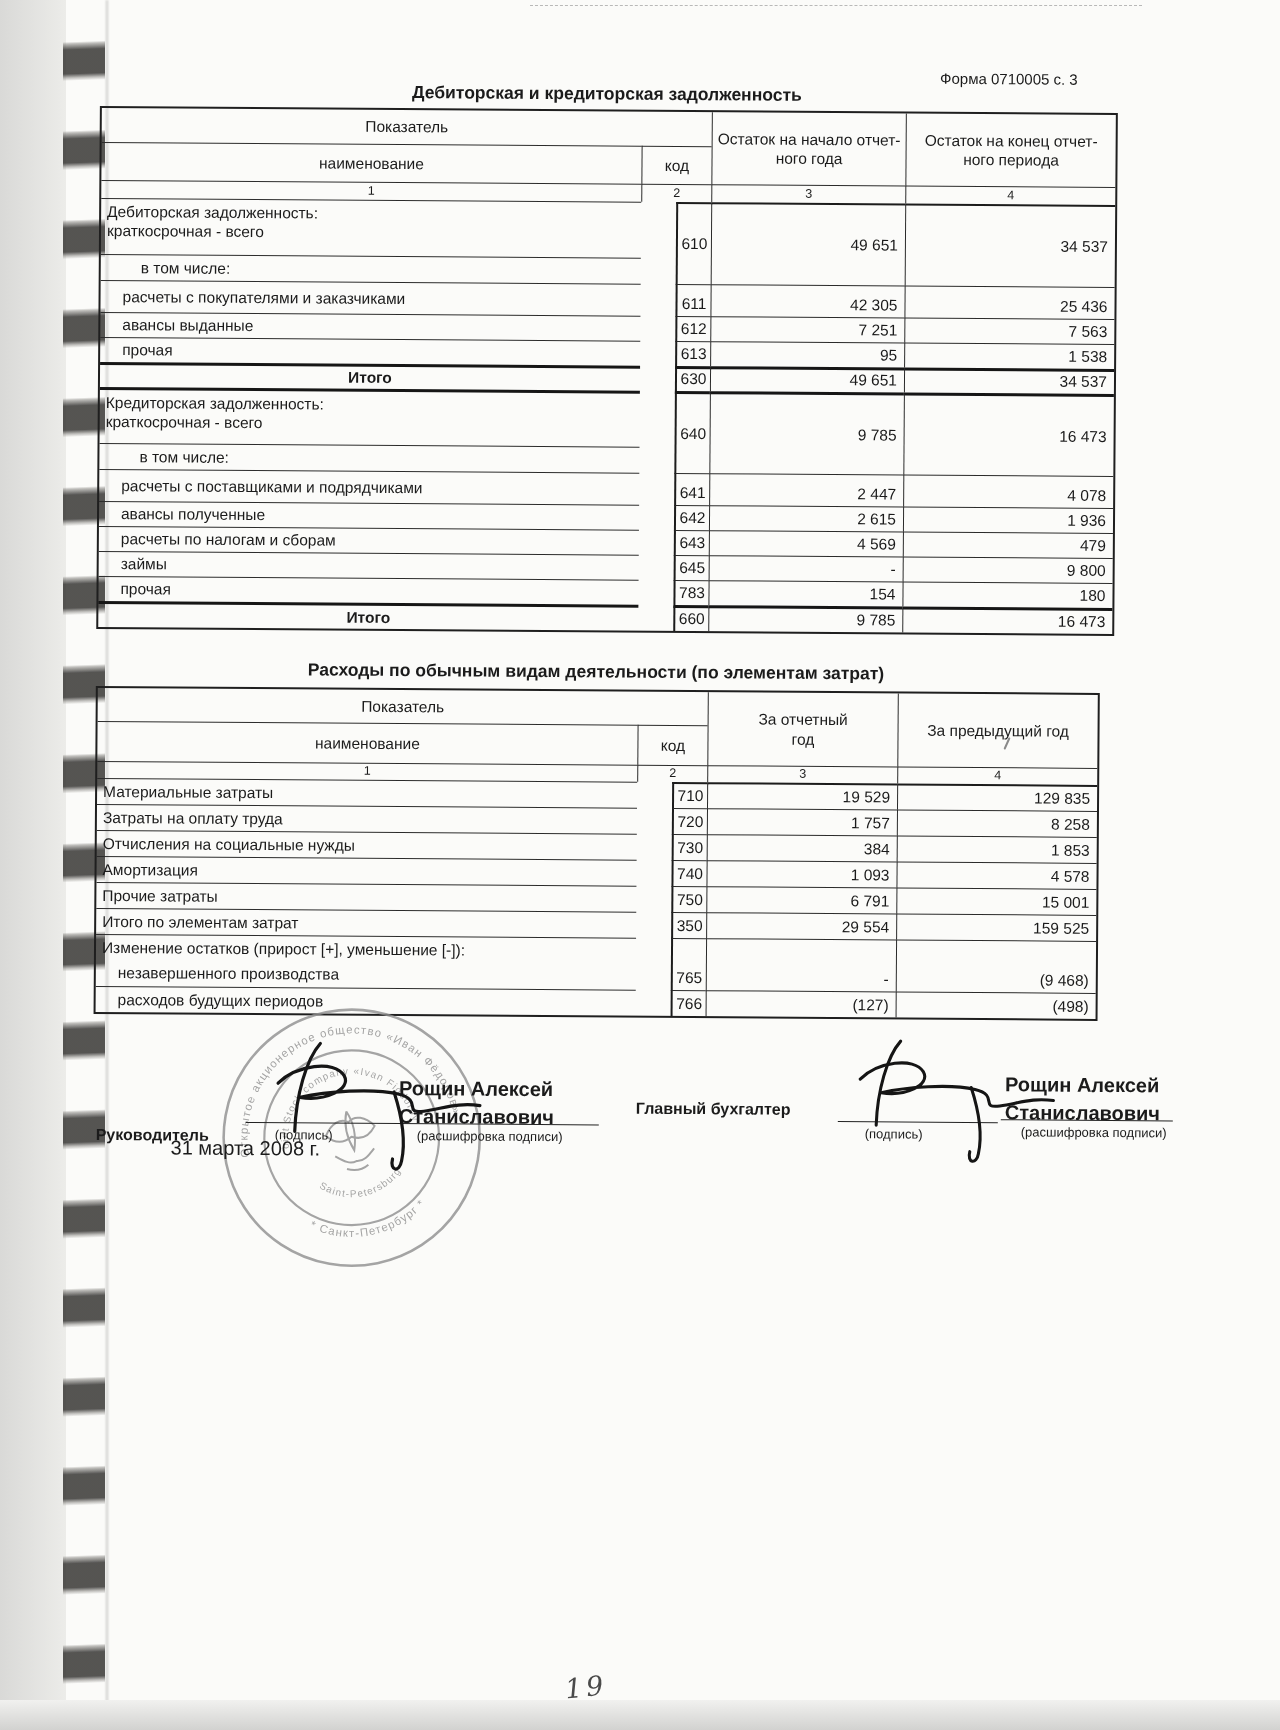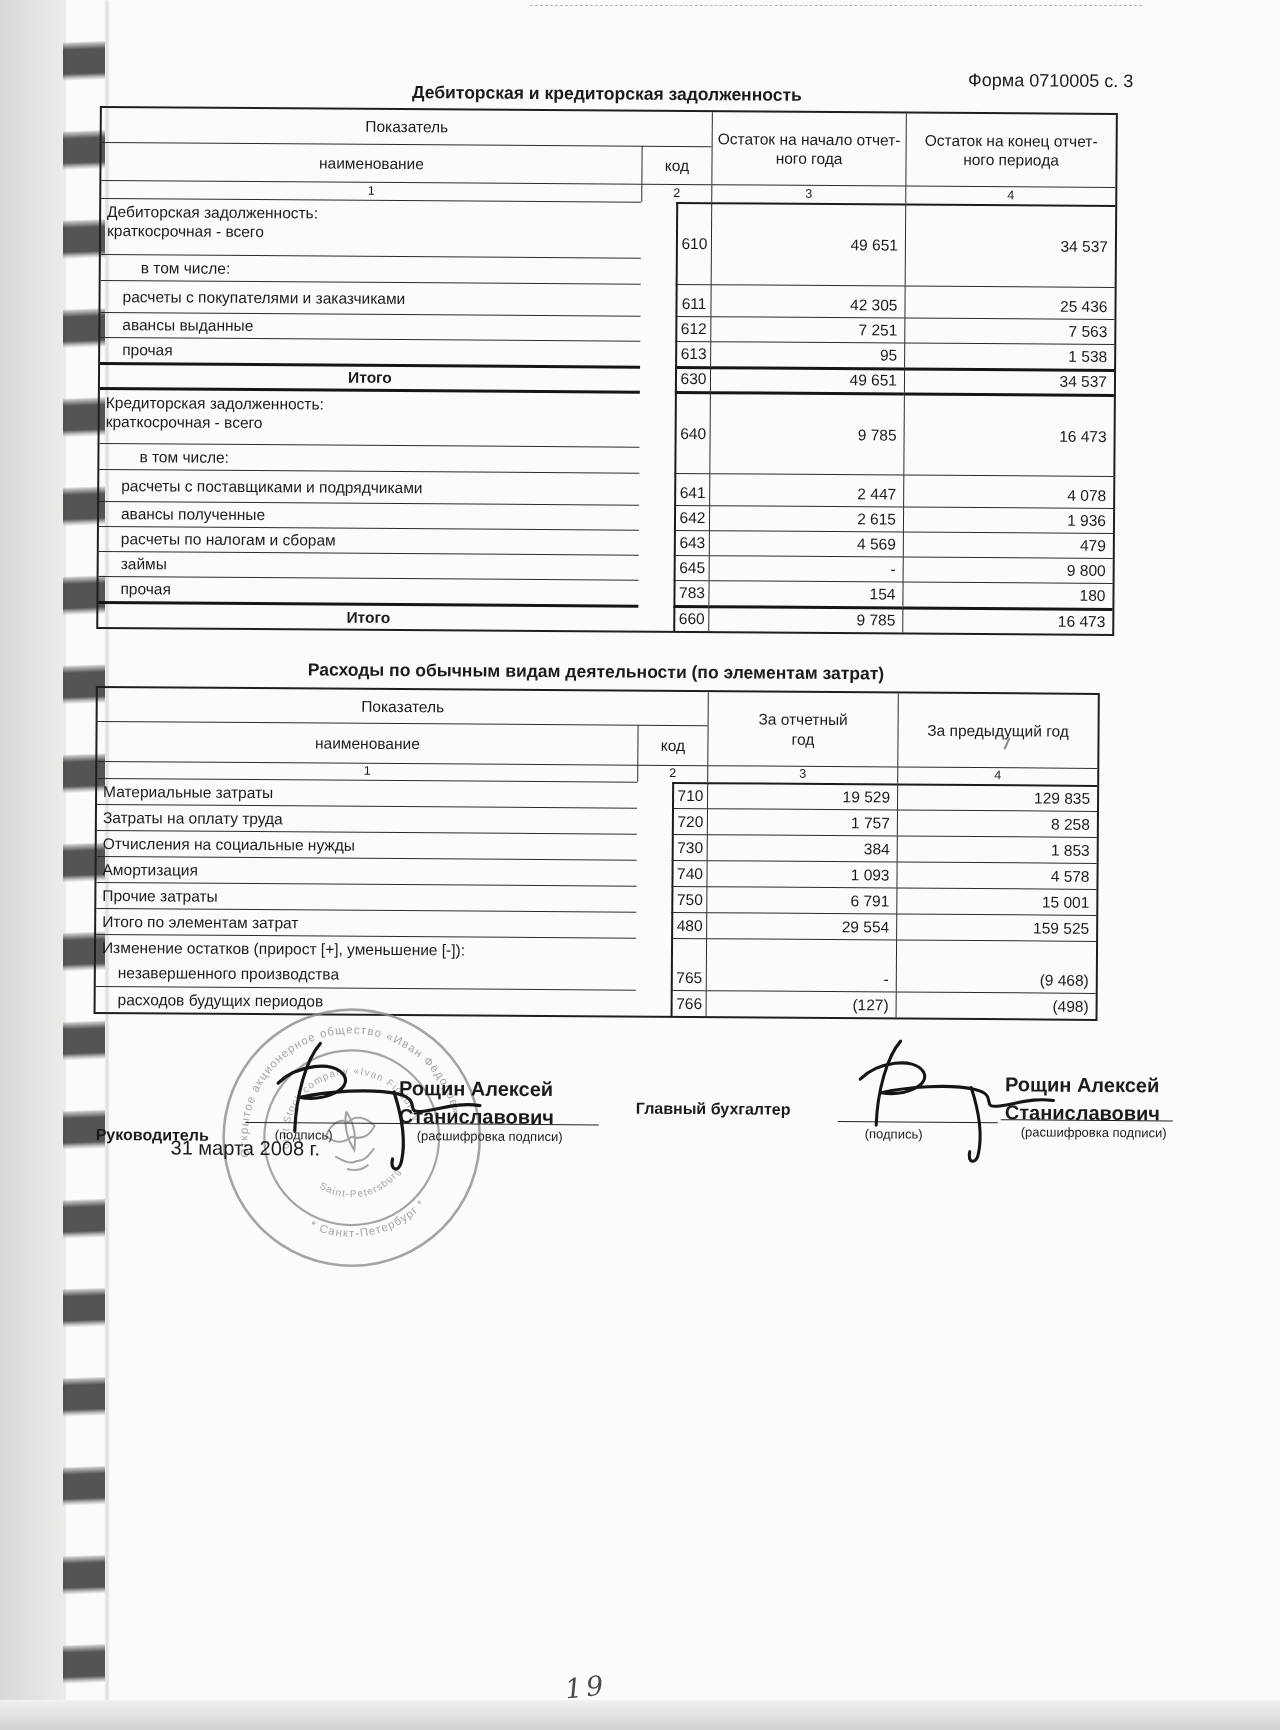--- a/index.html
+++ b/index.html
@@ -24,21 +24,21 @@
     background:linear-gradient(#f1f1ef,#d2d2d0);}
   .top-artifact{position:absolute;left:530px;top:5px;width:612px;height:0;
     border-top:1px dashed rgba(120,120,120,.5);}
   .pen-mark{position:absolute;left:1006px;top:737px;width:2px;height:13px;
     background:#8a8a8a;transform:rotate(24deg);border-radius:2px;}
 
   
   #doc{position:absolute;left:0;top:0;width:1280px;height:1730px;
     transform:rotate(0.4deg);transform-origin:110px 90px;}
 
-  .form-ref{position:absolute;left:968px;top:64px;font-size:18px;}
+  .form-ref{position:absolute;left:940px;top:64px;font-size:15px;}
   .tbl-title{position:absolute;text-align:center;font-weight:bold;font-size:17.5px;}
   #title1{left:100px;top:80px;width:1014px;}
   #title2{left:100px;top:658px;width:1000px;}
 
   
   .t{position:absolute;display:grid;border:2.2px solid #1f1f1f;background:transparent;}
   #table1{left:100px;top:106px;width:1014px;
     grid-template-columns:540px 70px 194px 210px;
     grid-template-rows:34px 38px 18px 56px 26px 32px 25px 25px 25px 56px 26px 32px 25px 25px 25px 25px 26px;}
   #table2{left:100px;top:686px;width:1000px;
@@ -210,21 +210,21 @@
     <div class="code hl">740</div>
     <div class="val">1 093</div>
     <div class="val">4 578</div>
 
     <div class="nm nol">Прочие затраты</div>
     <div class="code hl">750</div>
     <div class="val">6 791</div>
     <div class="val">15 001</div>
 
     <div class="nm nol">Итого по элементам затрат</div>
-    <div class="code hl">480</div>
+    <div class="code hl">350</div>
     <div class="val">29 554</div>
     <div class="val">159 525</div>
 
     <div class="nm nol">Изменение остатков (прирост [+], уменьшение [-]):</div>
     <div class="code hl" style="grid-row:span 2">765</div>
     <div class="val" style="grid-row:span 2">-</div>
     <div class="val" style="grid-row:span 2">(9 468)</div>
 
     <div class="nm det nol not">незавершенного производства</div>
 

